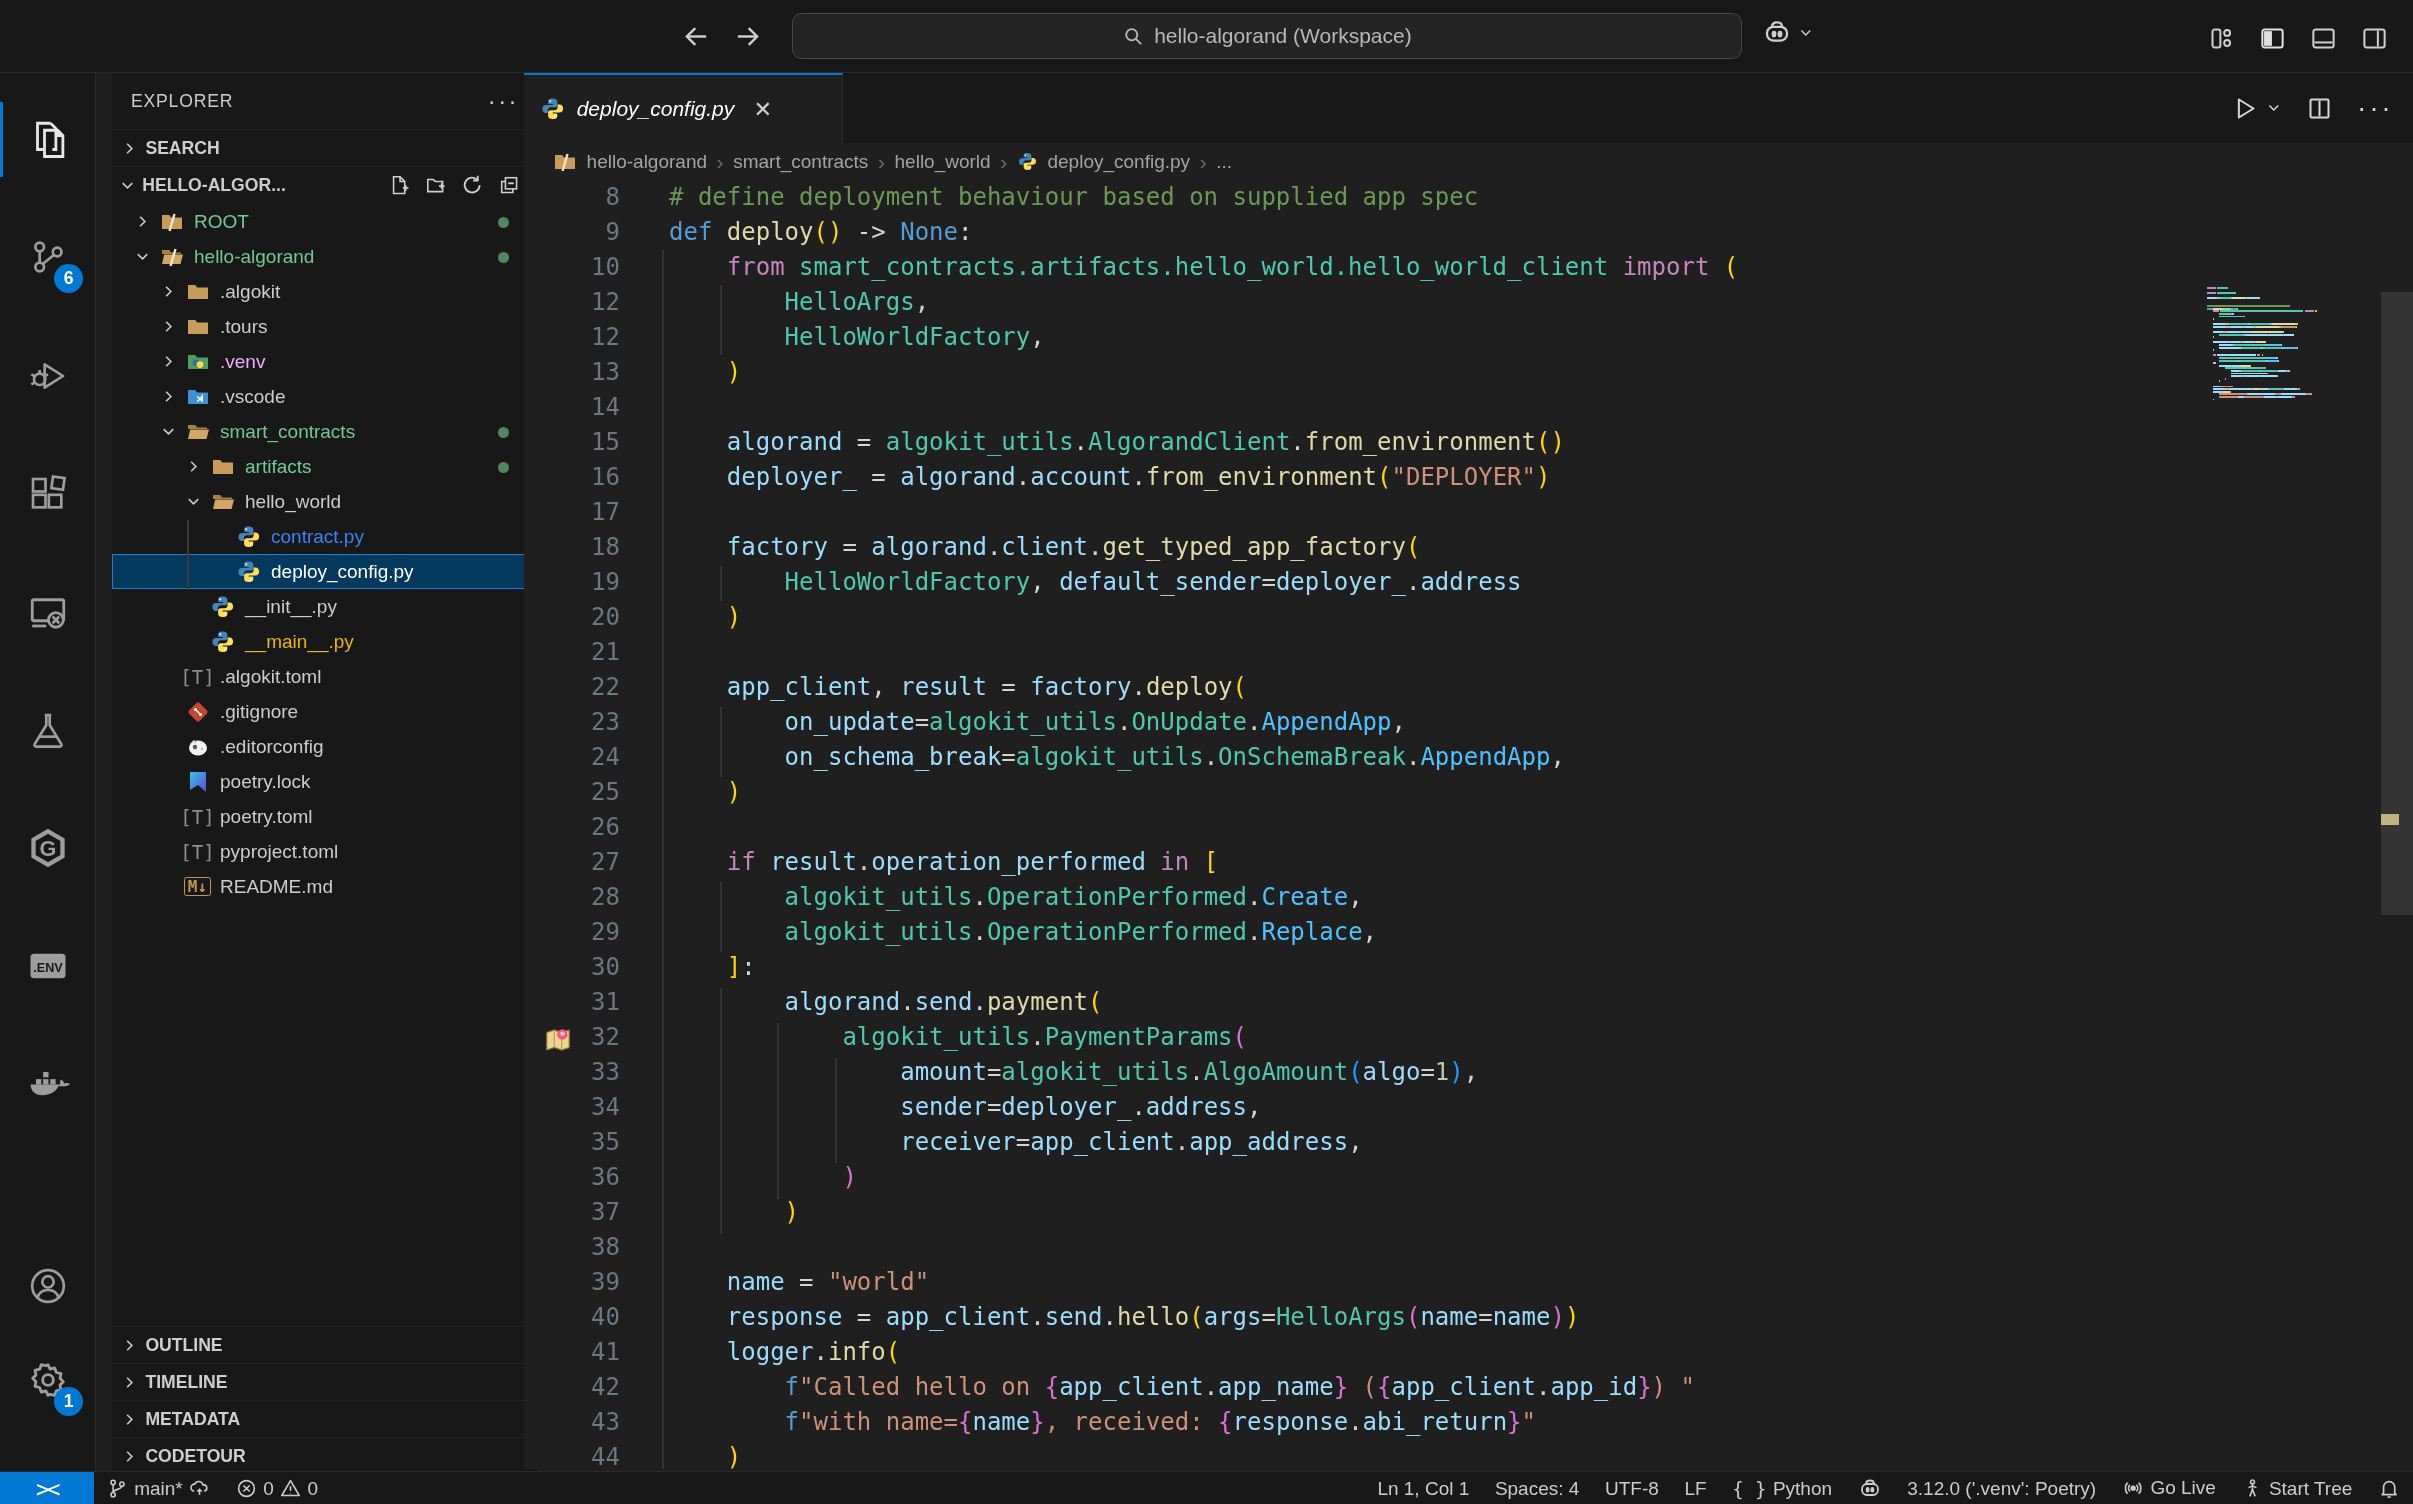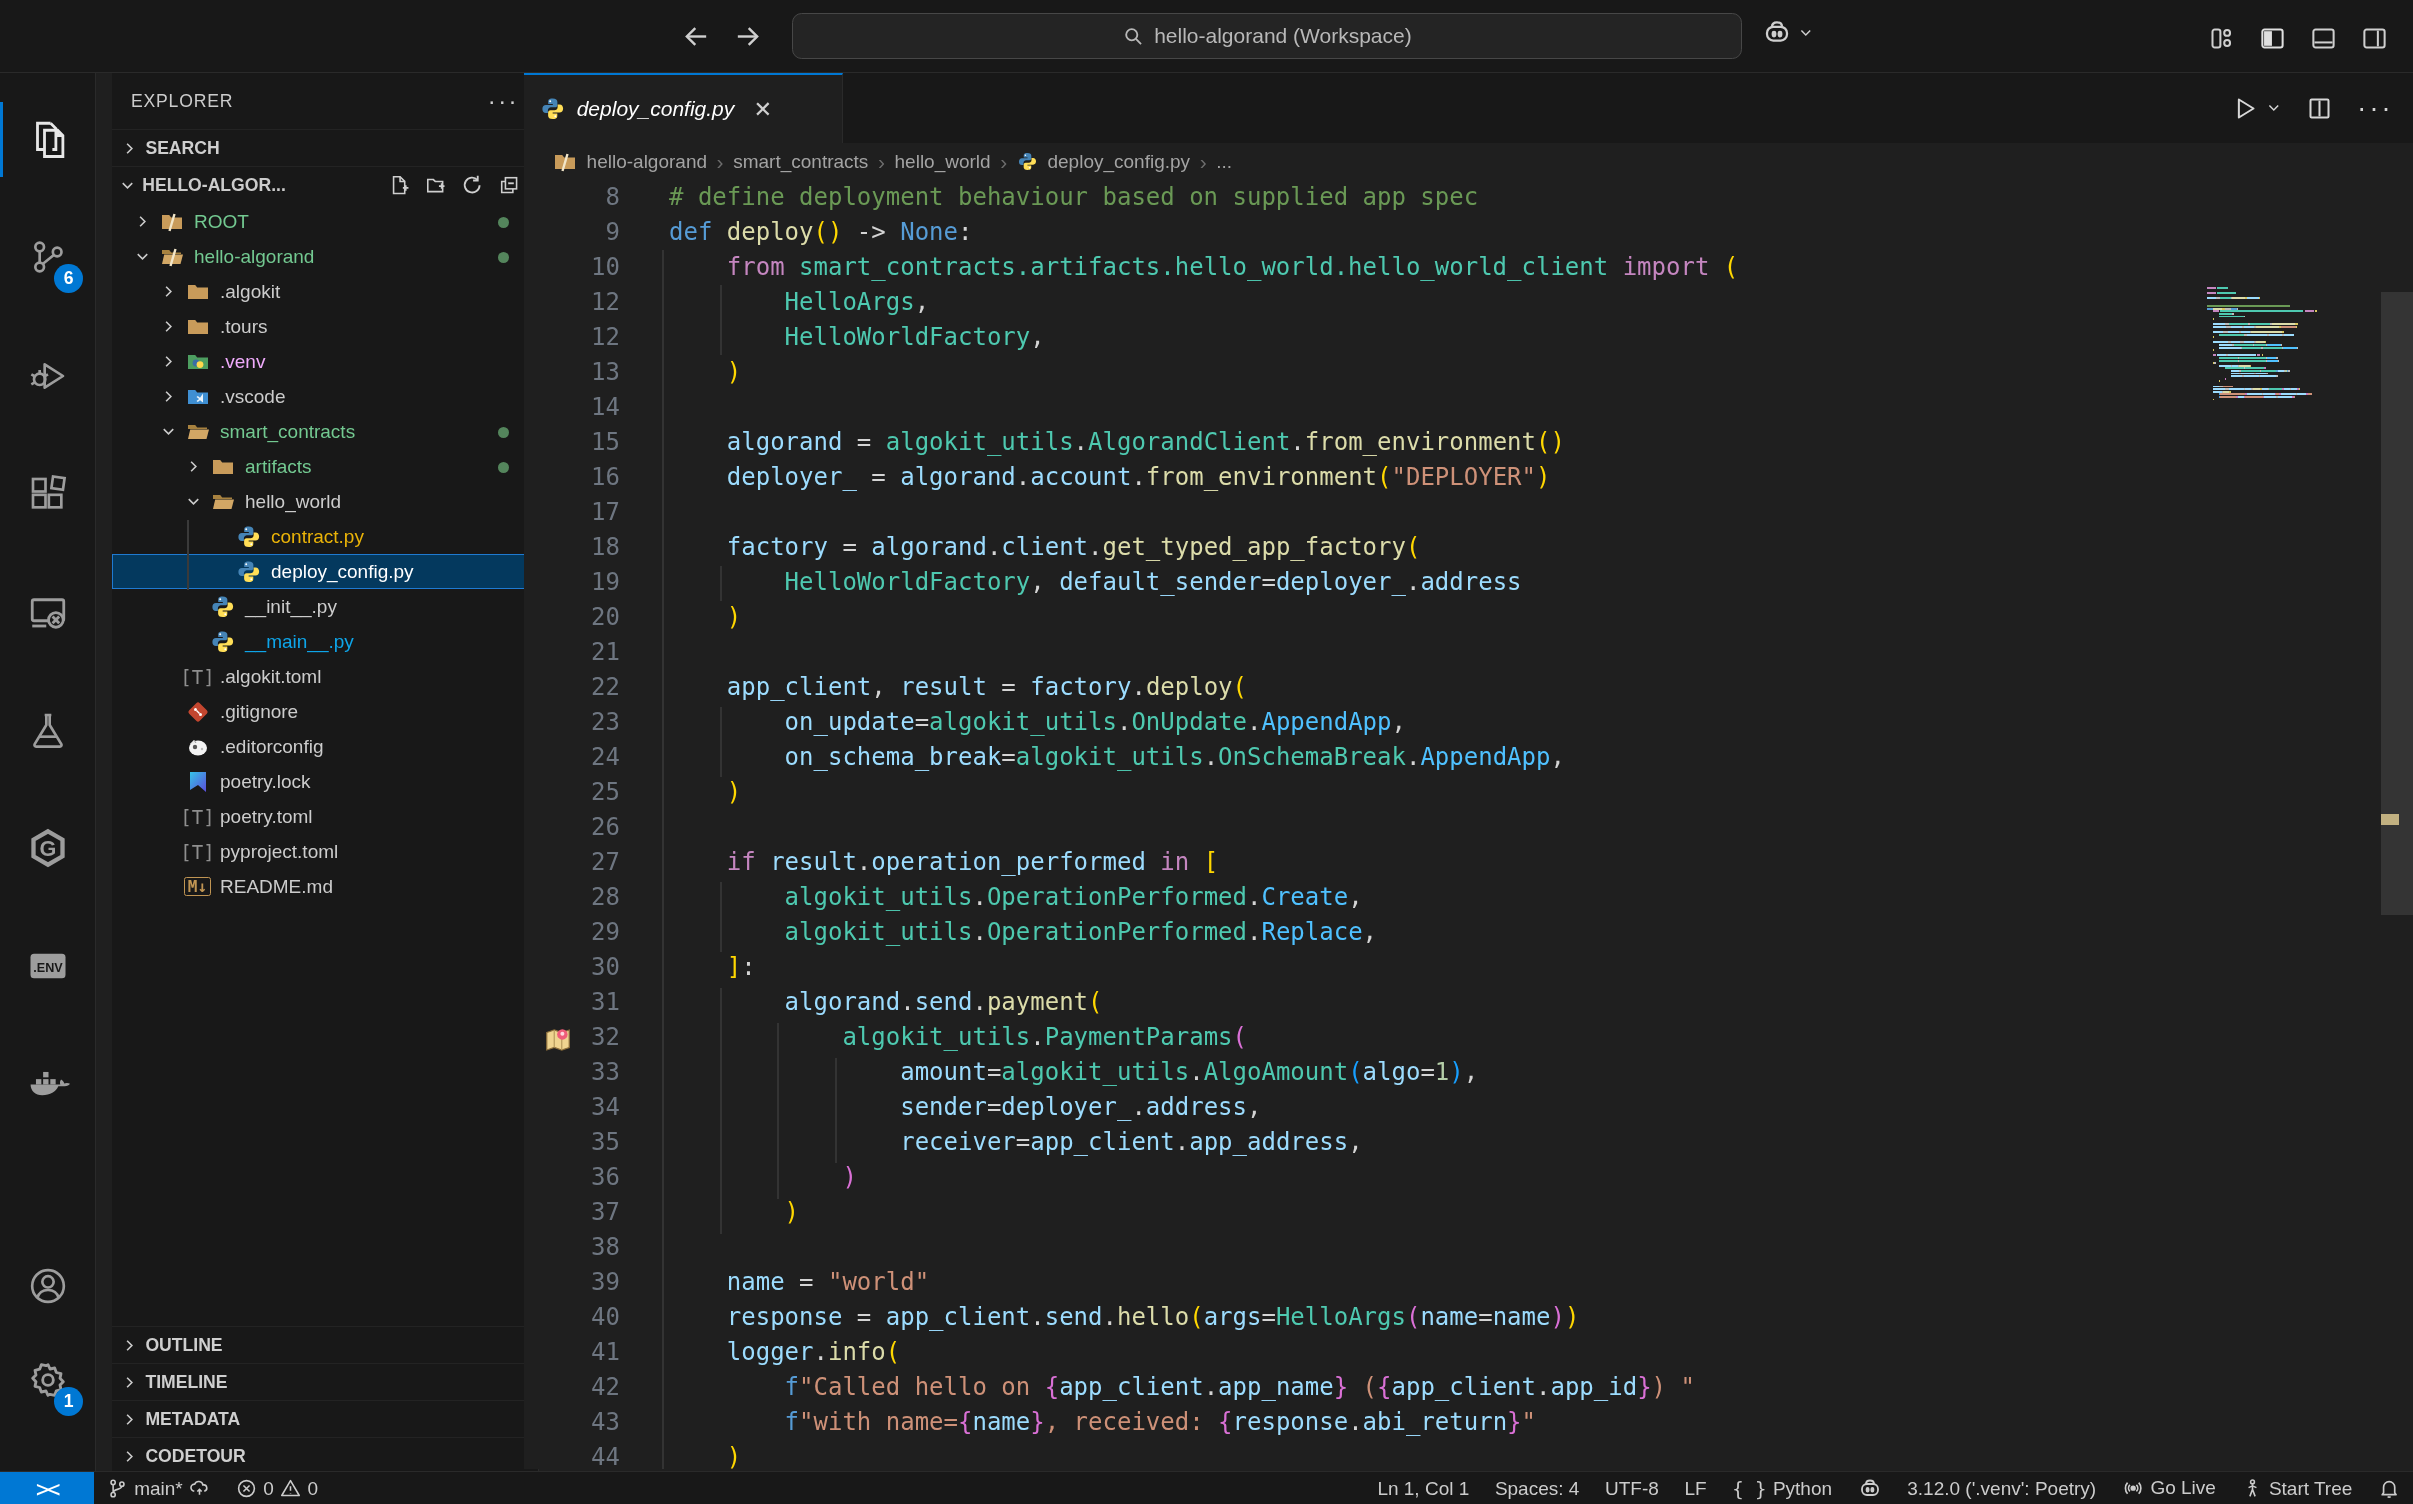--- a/index.html
+++ b/index.html
@@ -432,21 +432,21 @@
         <div class="trow" style="padding-left: 93px;">
           <span class="chev"></span>
           <span class="ficon">
             <svg width="25.5" height="25.5" viewBox="0 0 32 32">
               <path fill="#4584b6" d="M15.9 3c-5.3 0-5.6 2.3-5.6 4.1V10h5.8v1.2H7.4c-2.6 0-4.4 1.9-4.4 5s1.8 5.1 4.4 5.1h2.5v-3.3c0-2.1 1.8-3.8 3.9-3.8h5.1c1.7 0 2.9-1.3 2.9-3V7.1C21.8 4.6 20 3 15.9 3z"></path>
               <circle fill="#fff" cx="12.8" cy="6.6" r="1.2"></circle>
               <path fill="#ffde57" d="M16.1 29c5.3 0 5.6-2.3 5.6-4.1V22h-5.8v-1.2h8.7c2.6 0 4.4-1.9 4.4-5s-1.8-5.1-4.4-5.1h-2.5V14c0 2.1-1.8 3.8-3.9 3.8h-5.1c-1.7 0-2.9 1.3-2.9 3v4.1c0 2.5 1.8 4.1 5.9 4.1z"></path>
               <circle fill="#fff" cx="19.2" cy="25.4" r="1.2"></circle>
             </svg>
           </span>
-          <span class="lbl" style="color:#eab308">contract.py</span>
+          <span class="lbl" style="color:#3b82f6">contract.py</span>
         </div>
         <div class="trow sel" style="padding-left: 93px;">
           <span class="chev"></span>
           <span class="ficon">
             <svg width="25.5" height="25.5" viewBox="0 0 32 32">
               <path fill="#4584b6" d="M15.9 3c-5.3 0-5.6 2.3-5.6 4.1V10h5.8v1.2H7.4c-2.6 0-4.4 1.9-4.4 5s1.8 5.1 4.4 5.1h2.5v-3.3c0-2.1 1.8-3.8 3.9-3.8h5.1c1.7 0 2.9-1.3 2.9-3V7.1C21.8 4.6 20 3 15.9 3z"></path>
               <circle fill="#fff" cx="12.8" cy="6.6" r="1.2"></circle>
               <path fill="#ffde57" d="M16.1 29c5.3 0 5.6-2.3 5.6-4.1V22h-5.8v-1.2h8.7c2.6 0 4.4-1.9 4.4-5s-1.8-5.1-4.4-5.1h-2.5V14c0 2.1-1.8 3.8-3.9 3.8h-5.1c-1.7 0-2.9 1.3-2.9 3v4.1c0 2.5 1.8 4.1 5.9 4.1z"></path>
               <circle fill="#fff" cx="19.2" cy="25.4" r="1.2"></circle>
             </svg>
@@ -468,21 +468,21 @@
         <div class="trow" style="padding-left: 67px;">
           <span class="chev"></span>
           <span class="ficon">
             <svg width="25.5" height="25.5" viewBox="0 0 32 32">
               <path fill="#4584b6" d="M15.9 3c-5.3 0-5.6 2.3-5.6 4.1V10h5.8v1.2H7.4c-2.6 0-4.4 1.9-4.4 5s1.8 5.1 4.4 5.1h2.5v-3.3c0-2.1 1.8-3.8 3.9-3.8h5.1c1.7 0 2.9-1.3 2.9-3V7.1C21.8 4.6 20 3 15.9 3z"></path>
               <circle fill="#fff" cx="12.8" cy="6.6" r="1.2"></circle>
               <path fill="#ffde57" d="M16.1 29c5.3 0 5.6-2.3 5.6-4.1V22h-5.8v-1.2h8.7c2.6 0 4.4-1.9 4.4-5s-1.8-5.1-4.4-5.1h-2.5V14c0 2.1-1.8 3.8-3.9 3.8h-5.1c-1.7 0-2.9 1.3-2.9 3v4.1c0 2.5 1.8 4.1 5.9 4.1z"></path>
               <circle fill="#fff" cx="19.2" cy="25.4" r="1.2"></circle>
             </svg>
           </span>
-          <span class="lbl" style="color:#0ea5e9">__main__.py</span>
+          <span class="lbl" style="color:#eab308">__main__.py</span>
         </div>
         <div class="trow" style="padding-left: 42px;">
           <span class="chev"></span>
           <span class="ficon">
             <span style="color:#8f8f8f;font-size:19px;font-family:'DejaVu Sans Mono',monospace;">[T]</span>
           </span>
           <span class="lbl" style="color:#cccccc">.algokit.toml</span>
         </div>
         <div class="trow" style="padding-left: 42px;">
           <span class="chev"></span>

